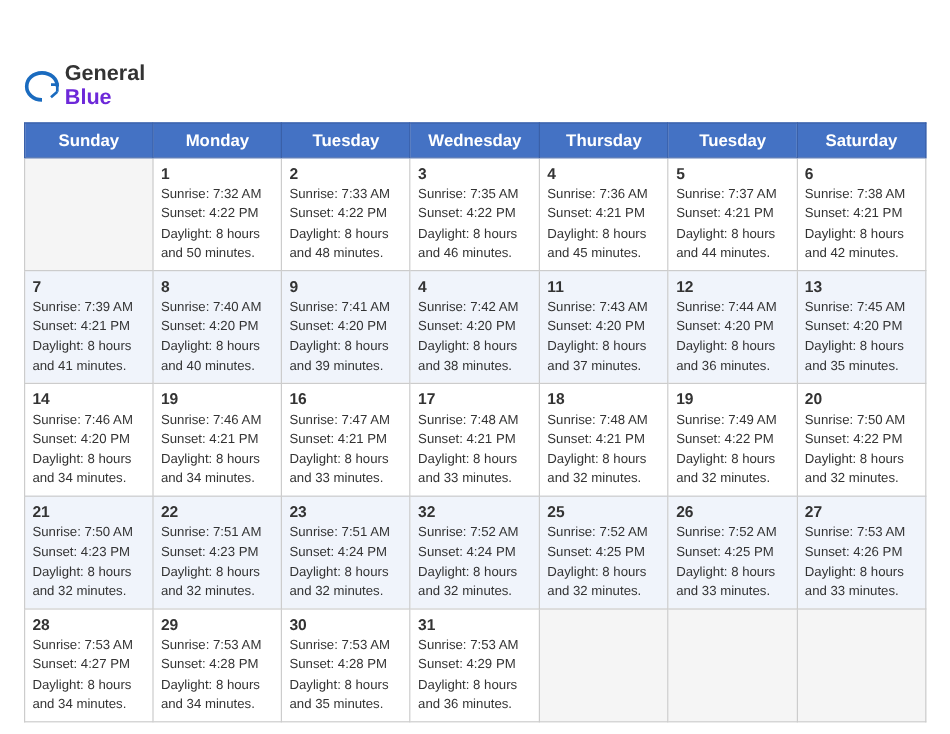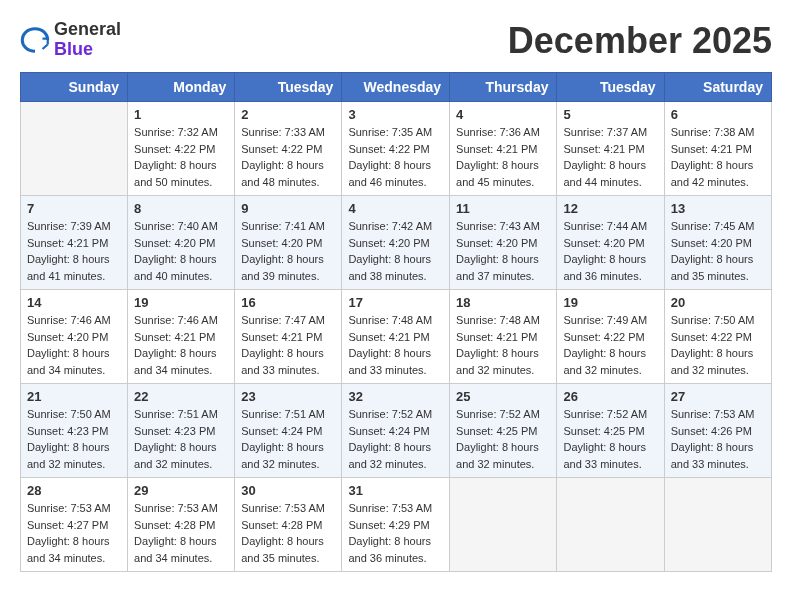--- a/index.html
+++ b/index.html
@@ -8,20 +8,21 @@
       background: #fff;
       width: 792px;
       min-height: 612px;
       padding: 20px;
     }
     .header-section {
       display: flex;
       justify-content: space-between;
       align-items: flex-start;
       margin-bottom: 10px;
+      margin-top: 32px;
     }
     .logo {
       display: flex;
       align-items: center;
       gap: 4px;
     }
     .logo-text {
       font-size: 18px;
       font-weight: bold;
       line-height: 1.1;
@@ -45,21 +46,21 @@
       color: #555;
     }
     .calendar-table {
       width: 100%;
       border-collapse: collapse;
       border: 1px solid #ccc;
     }
     .calendar-table th {
       background-color: #4472c4;
       color: #fff;
-      text-align: right;
+      text-align: center;
       padding: 6px 8px;
       font-size: 14px;
       border: 1px solid #3a60a8;
     }
     .calendar-table td {
       vertical-align: top;
       border: 1px solid #ccc;
       padding: 5px 6px;
       font-size: 11px;
       color: #333;
@@ -98,21 +99,20 @@
       <path d="M37 26 L30 32" stroke="#1a6bbf" stroke-width="3" fill="none"></path>
     </svg>
     <div>
       <div class="logo-text">
         <span class="logo-general">General</span><br>
         <span class="logo-blue">Blue</span>
       </div>
     </div>
   </div>
   <div class="title-block">
-    <div class="calendar-title">December 2025</div>
   </div>
 </div>
 
 <table class="calendar-table">
   <thead>
     <tr>
     <th>Sunday</th>
         <th>Monday</th>
         <th>Tuesday</th>
         <th>Wednesday</th>

